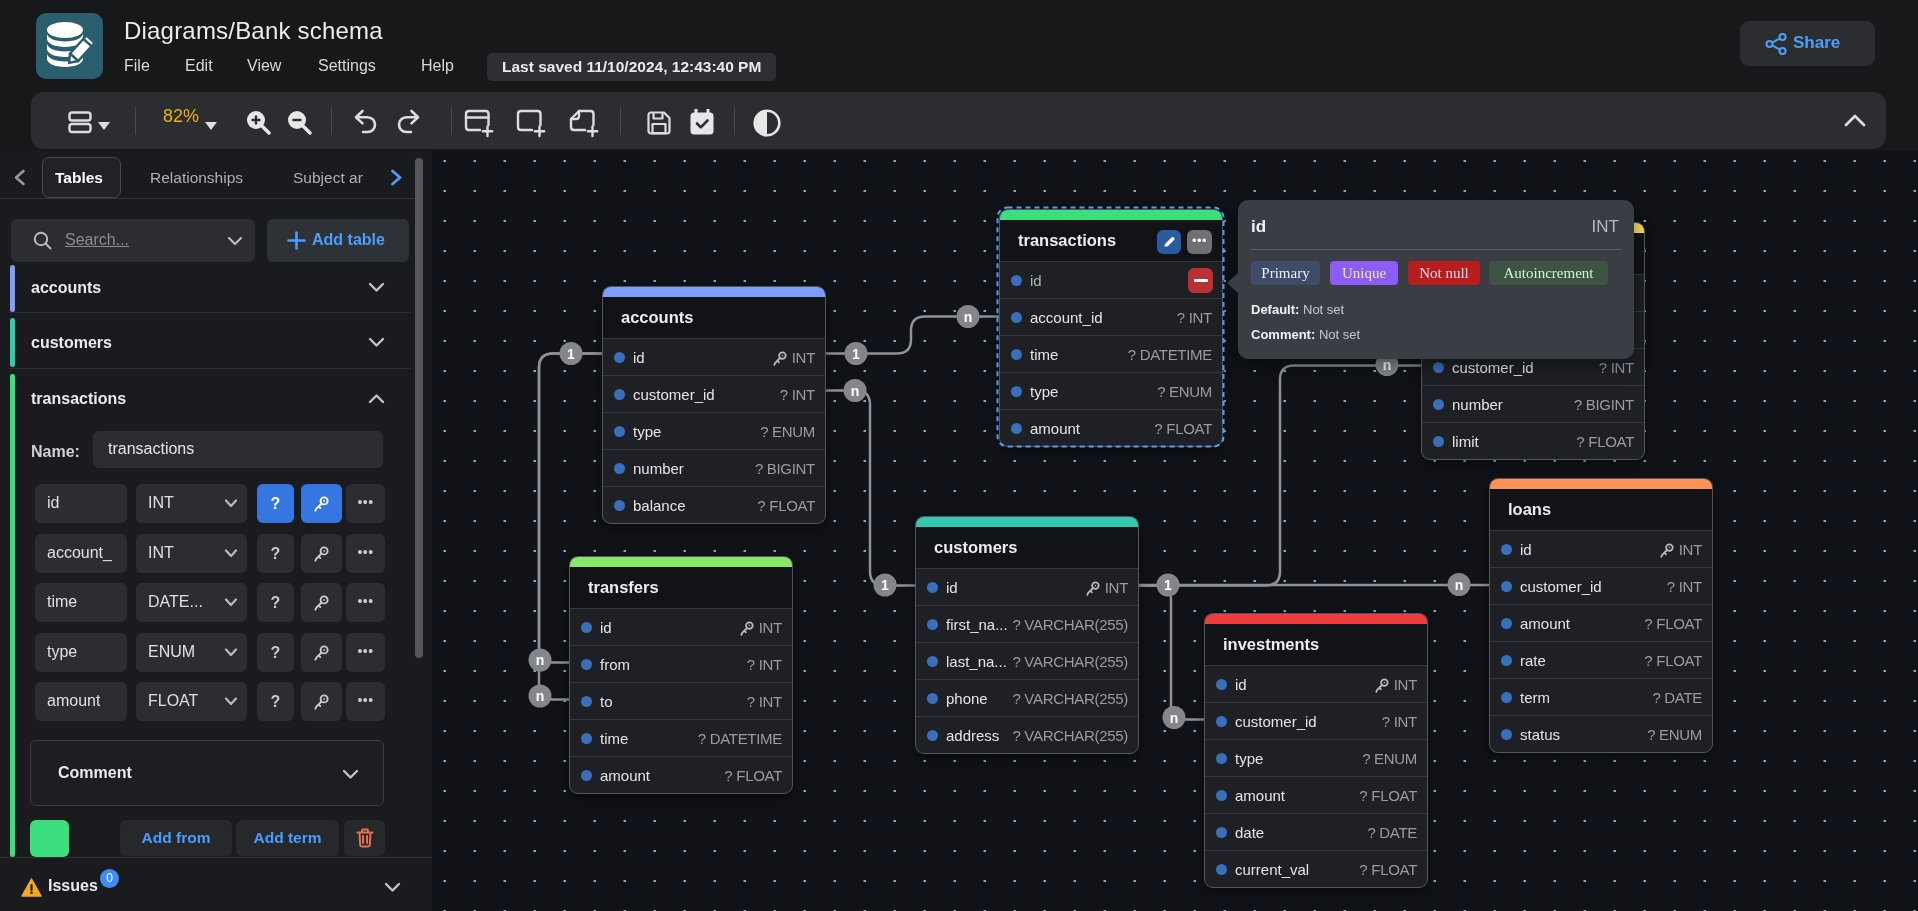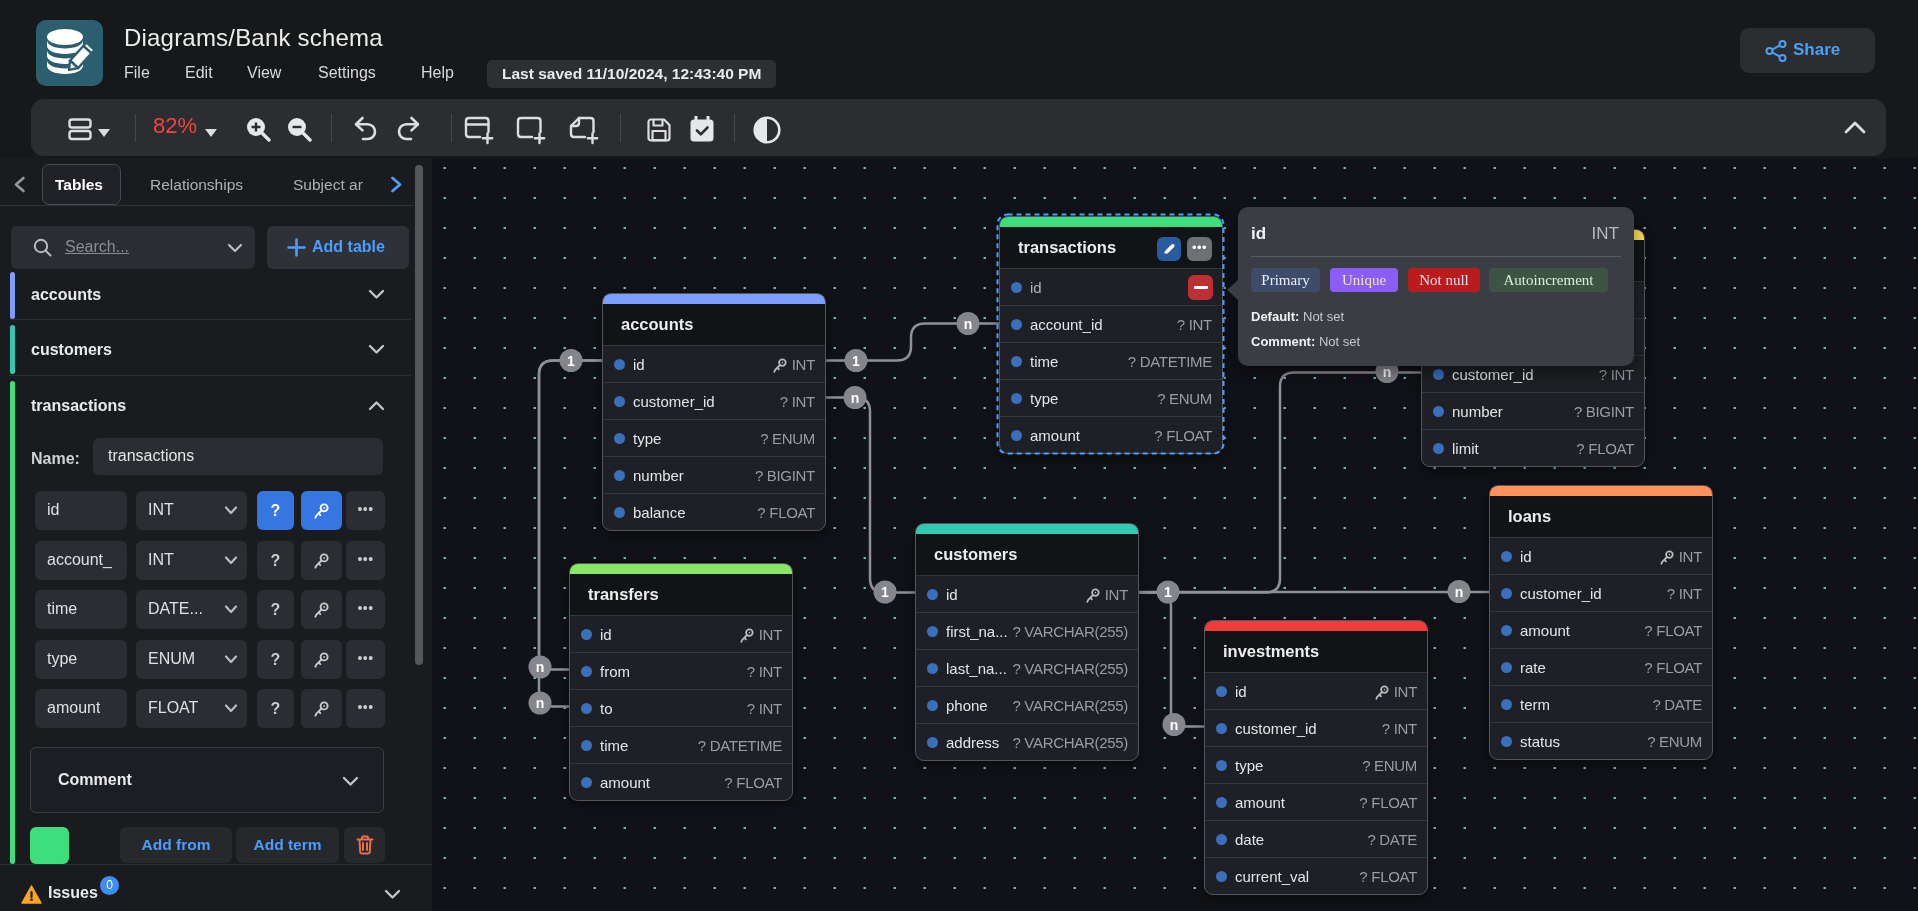--- a/index.html
+++ b/index.html
@@ -1,31 +1,31 @@
 <!DOCTYPE html>
 <html><head>
 <meta charset="utf-8">
 <style>
 * { margin:0; padding:0; box-sizing:border-box; }
 html,body { width:1918px; height:911px; overflow:hidden; background:#17181a; font-family:"Liberation Sans", sans-serif; }
-#app { position:relative; width:1918px; height:686px;margin-top:7px; }
+#app { position:relative; width:1918px; height:686px; }
 
 
 #logo { position:absolute; left:36px; top:13px; width:67px; height:66px; border-radius:10px; background:#2b5e6e; }
 #title { position:absolute; left:124px; top:17px; font-size:24px; color:#eceded; font-weight:500; letter-spacing:0.2px; }
 .menuitem { position:absolute; top:57px; font-size:16px; color:#d8d9db; }
 #lastsaved { position:absolute; left:487px; top:53px; height:28px; line-height:28px; background:#2d2f33; border-radius:5px; padding:0 15px; font-size:15.5px; color:#e8e9eb; font-weight:700; }
 #sharebtn { position:absolute; left:1740px; top:21px; width:135px; height:45px; background:#2b2d31; border-radius:9px; }
 #sharebtn span { position:absolute; left:53px; top:12px; font-size:17px; font-weight:700; color:#4ba0f5; }
 
 
 #toolbar { position:absolute; left:31px; top:92px; width:1855px; height:57px; background:#2b2d30; border-radius:13px; }
 .tdiv { position:absolute; top:15px; width:1px; height:28px; background:#46484c; }
 .ticon { position:absolute; }
-#zoomtxt { position:absolute; left:122px; top:14px; width:46px; text-align:left; font-size:22px; color:#ef4444; }
+#zoomtxt { position:absolute; left:122px; top:14px; width:46px; text-align:right; font-size:18px; color:#eab308; }
 
 
 #sidebar { position:absolute; left:0; top:151px; width:432px; height:760px; background:#1a1b1f; }
 #tabstrip { position:absolute; left:0; top:0; width:414px; height:48px; border-bottom:1px solid #303236; }
 #tababox { position:absolute; left:42px; top:6px; width:79px; height:41px; background:#212227; border:1px solid #47494e; border-radius:7px; }
 .tabtxt { position:absolute; top:14px; font-size:15.5px; }
 #searchbox { position:absolute; left:11px; top:68px; width:244px; height:43px; background:#2b2d32; border-radius:6px; }
 #searchbox .ph { position:absolute; left:54px; top:12px; font-size:16px; color:#8b8d93;text-decoration:underline; }
 #addtablebtn { position:absolute; left:267px; top:68px; width:142px; height:43px; background:#2e3237; border-radius:6px; }
 #addtablebtn span { position:absolute; left:45px; top:12px; font-size:16px; font-weight:700; color:#4c9dff; }

